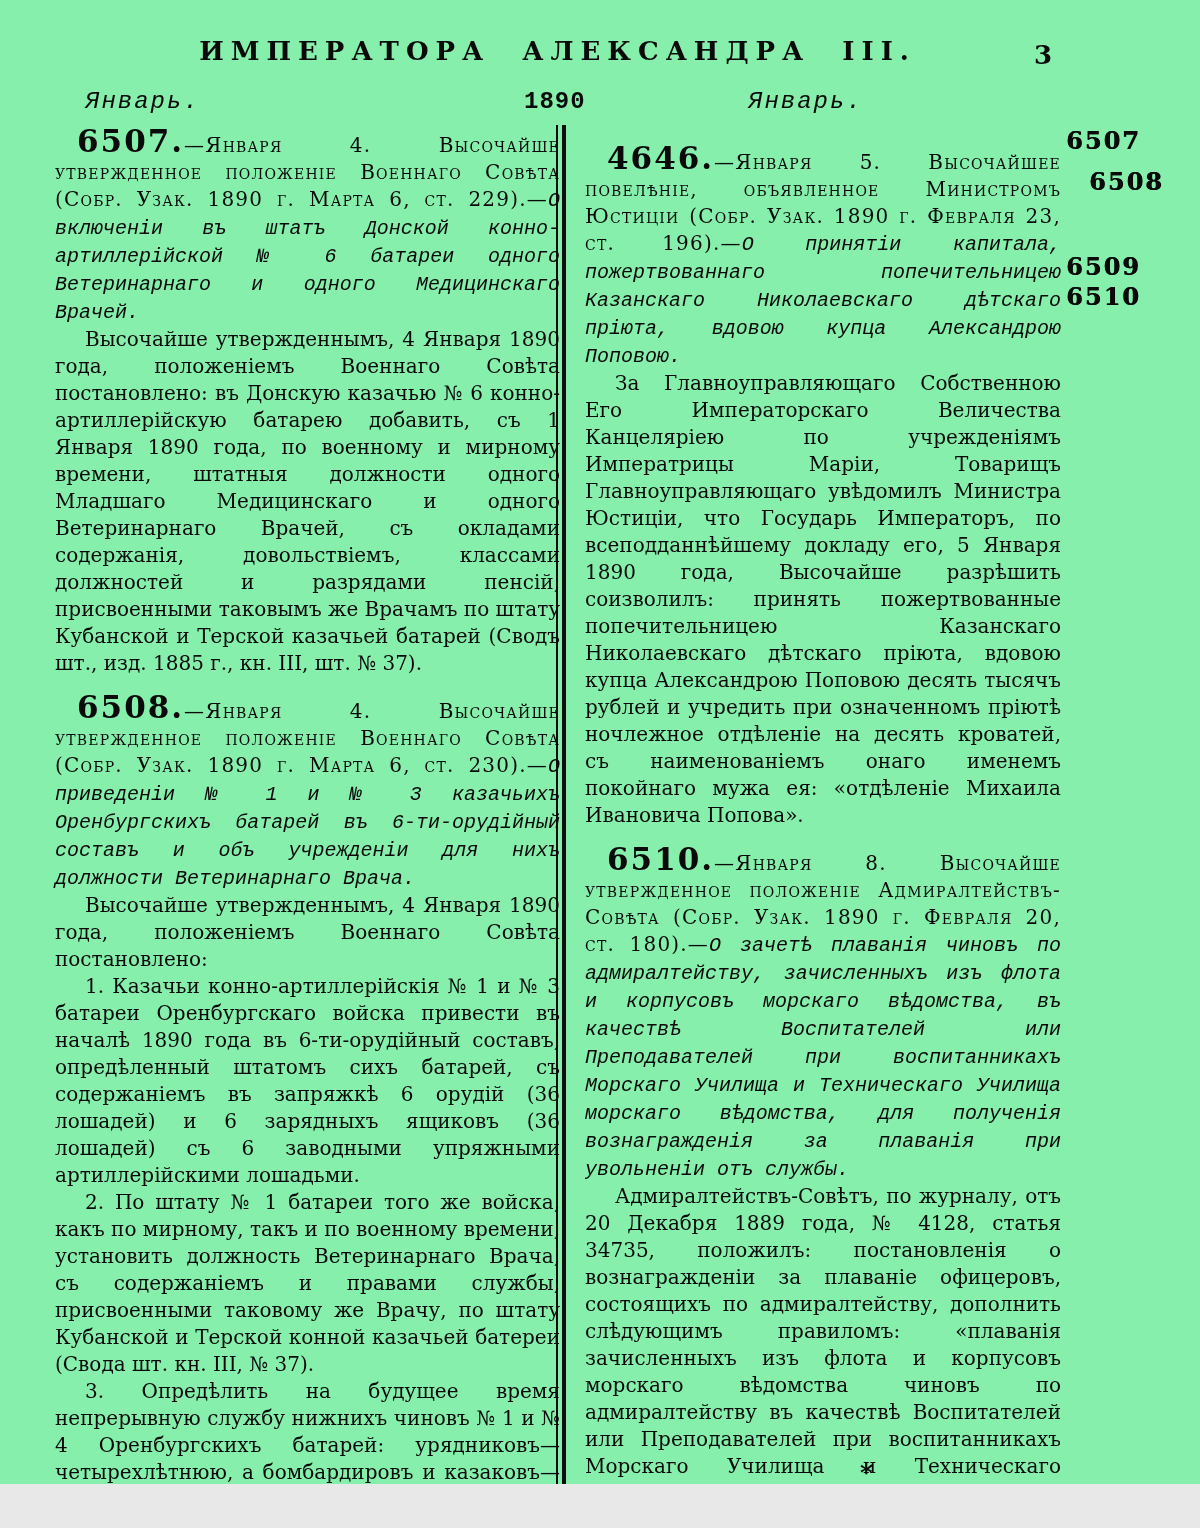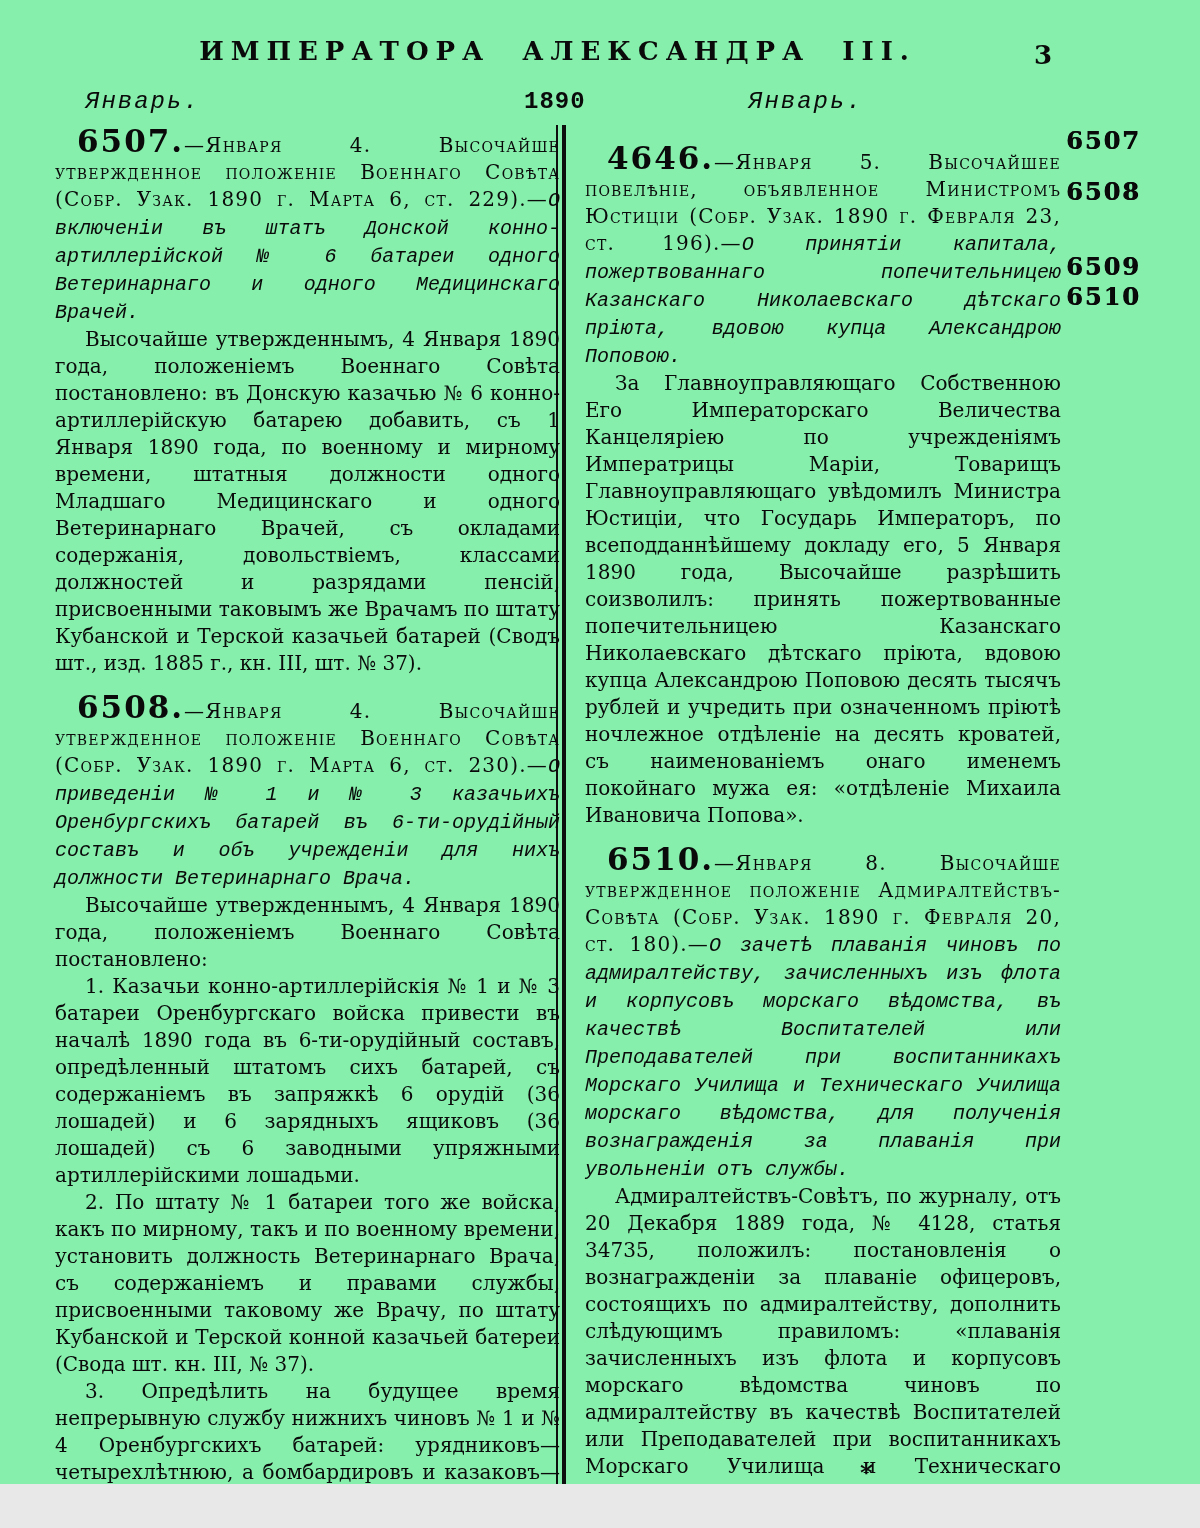--- a/index.html
+++ b/index.html
@@ -99,19 +99,19 @@
   </div>
 
   <div class="col col-right">
     <p class="entry gap"><span class="num">4646.</span><span class="caps">—Января 5. Высочайшее повелѣніе, объявленное Министромъ Юстиціи (Собр. Узак. 1890 г. Февраля 23, ст. 196).—</span><span class="ital">О принятіи капитала, пожертвованнаго попечительницею Казанскаго Николаевскаго дѣтскаго пріюта, вдовою купца Александрою Поповою.</span></p>
     <p class="body">За Главноуправляющаго Собственною Его Императорскаго Величества Канцеляріею по учрежденіямъ Императрицы Маріи, Товарищъ Главноуправляющаго увѣдомилъ Министра Юстиціи, что Государь Императоръ, по всеподданнѣйшему докладу его, 5 Января 1890 года, Высочайше разрѣшить соизволилъ: принять пожертвованные попечительницею Казанскаго Николаевскаго дѣтскаго пріюта, вдовою купца Александрою Поповою десять тысячъ рублей и учредить при означенномъ пріютѣ ночлежное отдѣленіе на десять кроватей, съ наименованіемъ онаго именемъ покойнаго мужа ея: «отдѣленіе Михаила Ивановича Попова».</p>
     <p class="entry gap"><span class="num">6510.</span><span class="caps">—Января 8. Высочайше утвержденное положеніе Адмиралтействъ-Совѣта (Собр. Узак. 1890 г. Февраля 20, ст. 180).—</span><span class="ital">О зачетѣ плаванія чиновъ по адмиралтейству, зачисленныхъ изъ флота и корпусовъ морскаго вѣдомства, въ качествѣ Воспитателей или Преподавателей при воспитанникахъ Морскаго Училища и Техническаго Училища морскаго вѣдомства, для полученія вознагражденія за плаванія при увольненіи отъ службы.</span></p>
     <p class="body">Адмиралтействъ-Совѣтъ, по журналу, отъ 20 Декабря 1889 года, № 4128, статья 34735, положилъ: постановленія о вознагражденіи за плаваніе офицеровъ, состоящихъ по адмиралтейству, дополнить слѣдующимъ правиломъ: «плаванія зачисленныхъ изъ флота и корпусовъ морскаго вѣдомства чиновъ по адмиралтейству въ качествѣ Воспитателей или Преподавателей при воспитанникахъ Морскаго Училища и Техническаго Училища морскаго вѣдомства засчитываются симъ чинамъ къ полученію вознагражденія за плаванія при увольненіи отъ службы, на тѣхъ самыхъ основаніяхъ, какія установлены для чиновъ флота или того изъ корпусовъ морскаго</p>
   </div>
 
   <div class="mnum" style="top:126px;">6507</div>
-  <div class="mnum" style="top:177px;">6508</div>
+  <div class="mnum" style="top:167px;margin-left:23px;">6508</div>
   <div class="mnum" style="top:228px;margin-top:24px;">6509</div>
   <div class="mnum" style="top:282px;">6510</div>
 
   <div class="footmark">*</div>
 
 </div>
 
 </body></html>

